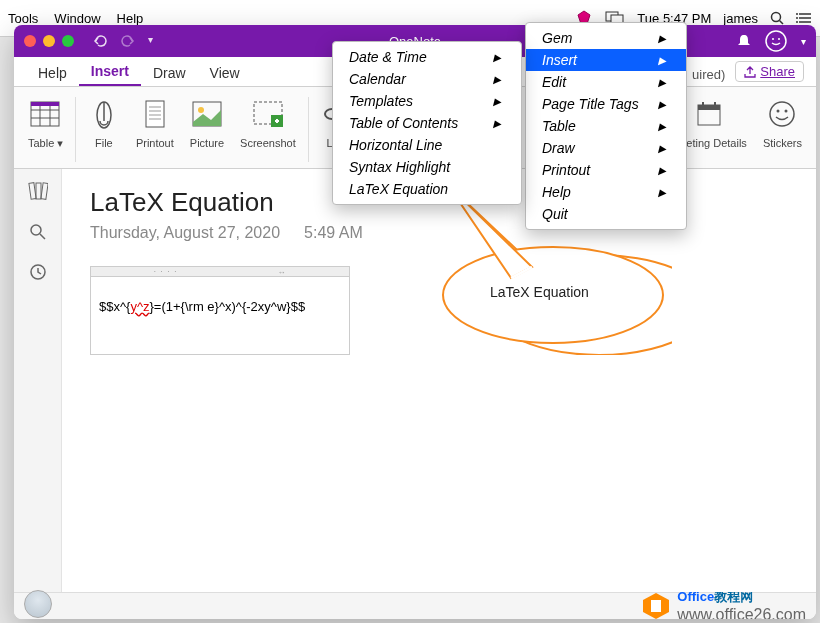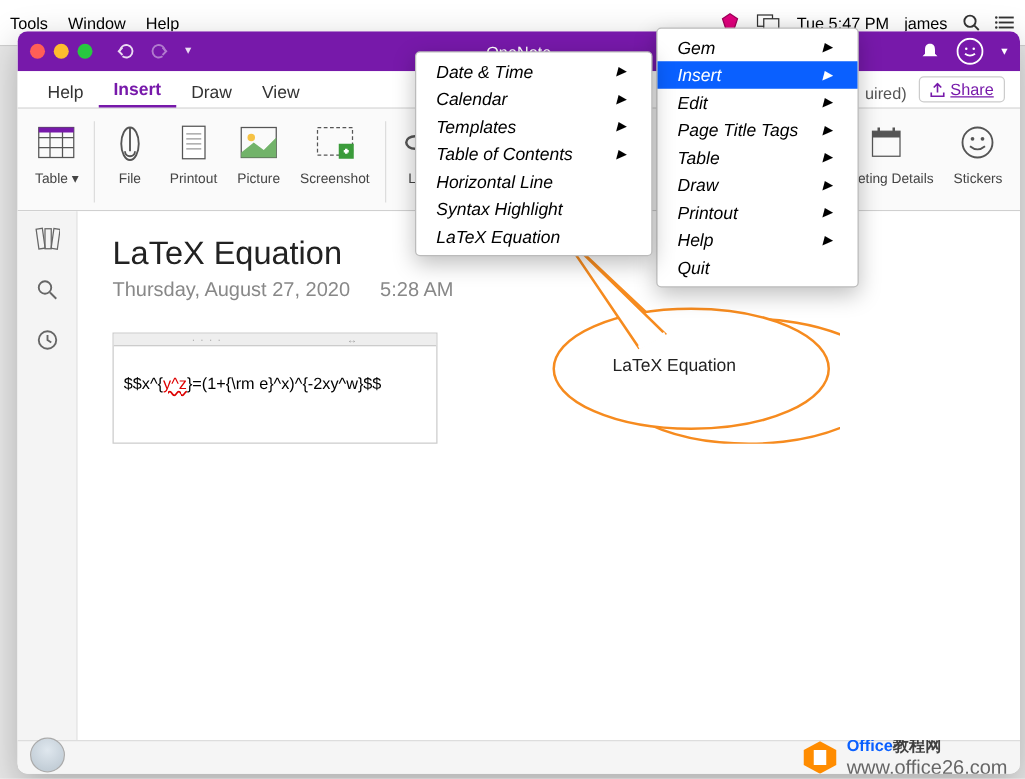--- a/index.html
+++ b/index.html
@@ -58,21 +58,21 @@
 
 
 .callout { position: absolute; top: 239px; left: 428px; width: 244px; height: 110px; z-index: 40; }
 .callout svg { position: absolute; top: -54px; left: 0; }
 .callout .txt { position: absolute; top: 45px; left: 62px; font-size: 14px; color: #222; }
 
 
 .footer { height: 27px; background: #f5f5f5; border-top: 1px solid #ddd; display: flex; align-items: center; padding: 0 10px; }
 .avatar { width: 28px; height: 28px; border-radius: 50%; background: radial-gradient(circle at 50% 35%, #dfe7ee, #b9c5cf); border: 1px solid #aaa; position: relative; top: -2px; }
 .watermark { margin-left: auto; display: flex; align-items: center; gap: 6px; font-size: 13px; }
-.watermark .o { color: #0a60ff; font-weight: 700; } .watermark .t { color: #404040; font-weight: 700; }
+.watermark .o { color: #0a60ff; font-weight: 700; } .watermark .t { color: #0369a1; font-weight: 700; }
 .watermark .s { font-size: 16px; color: #666; }
 
 svg { display: block; }
 </style>
 </head>
 <body>
 
 <div class="menubar">
   <div class="left">
     <span class="item">Tools</span>
@@ -283,21 +283,21 @@
           <svg width="18" height="18" viewBox="0 0 18 18">
             <circle cx="9" cy="9" r="7" fill="none" stroke="#666" stroke-width="1.5"></circle>
             <polyline points="9,5 9,9 12,11" fill="none" stroke="#666" stroke-width="1.5"></polyline>
           </svg>
         </span>
     </div>
     <div class="page">
       <h1>LaTeX Equation</h1>
       <div class="meta">
         <span>Thursday, August 27, 2020</span>
-        <span>5:28 AM</span>
+        <span>5:49 AM</span>
       </div>
       <div class="notebox">
         <div class="handle">· · · ·&nbsp;&nbsp;&nbsp;&nbsp;&nbsp;&nbsp;&nbsp;&nbsp;&nbsp;&nbsp;&nbsp;&nbsp;&nbsp;&nbsp;&nbsp;&nbsp;&nbsp;&nbsp;&nbsp;&nbsp;&nbsp;&nbsp;&nbsp;&nbsp;&nbsp;&nbsp;&nbsp;&nbsp;&nbsp;&nbsp;&nbsp;↔</div>
         <div class="content"><span>$$x^{</span><span class="squig">y^z</span><span>}=(1+{\rm e}^x)^{-2xy^w}$$</span></div>
       </div>
     </div>
   </div>
 
   <div class="footer">
     <div class="avatar"></div>

